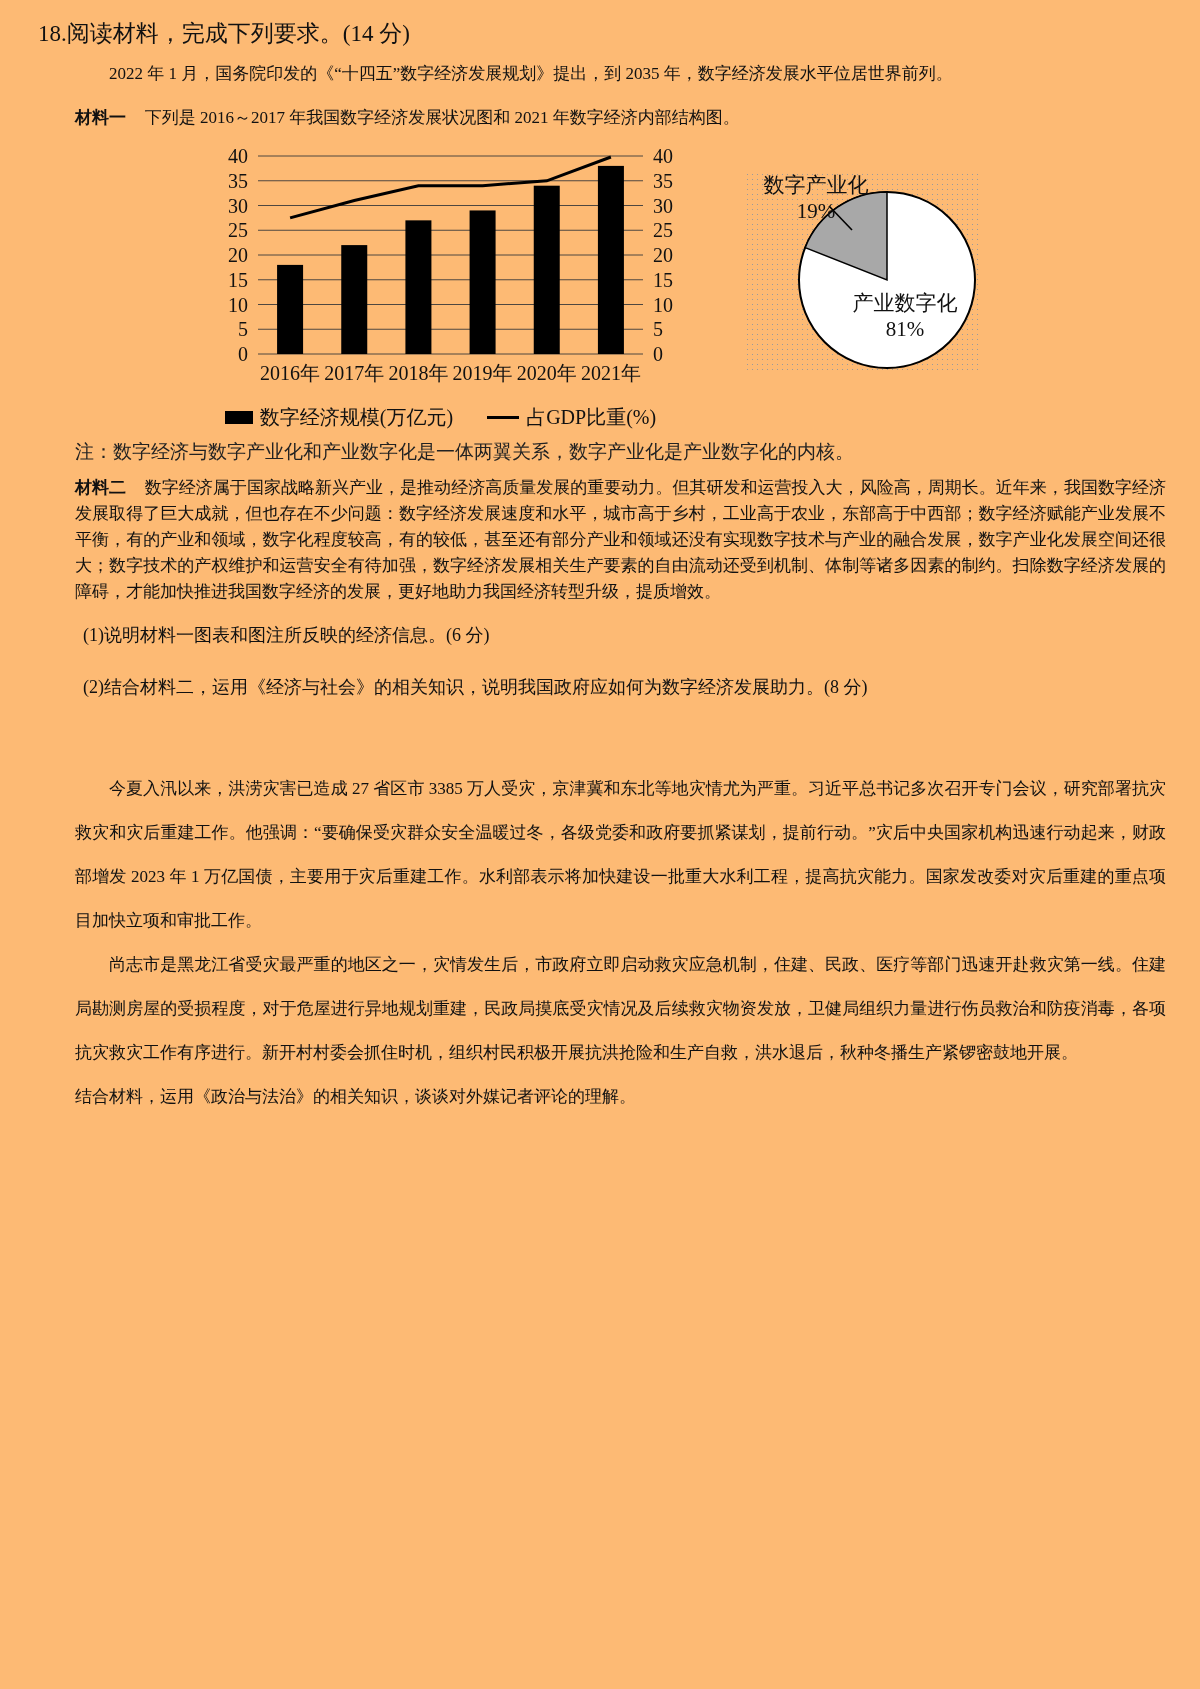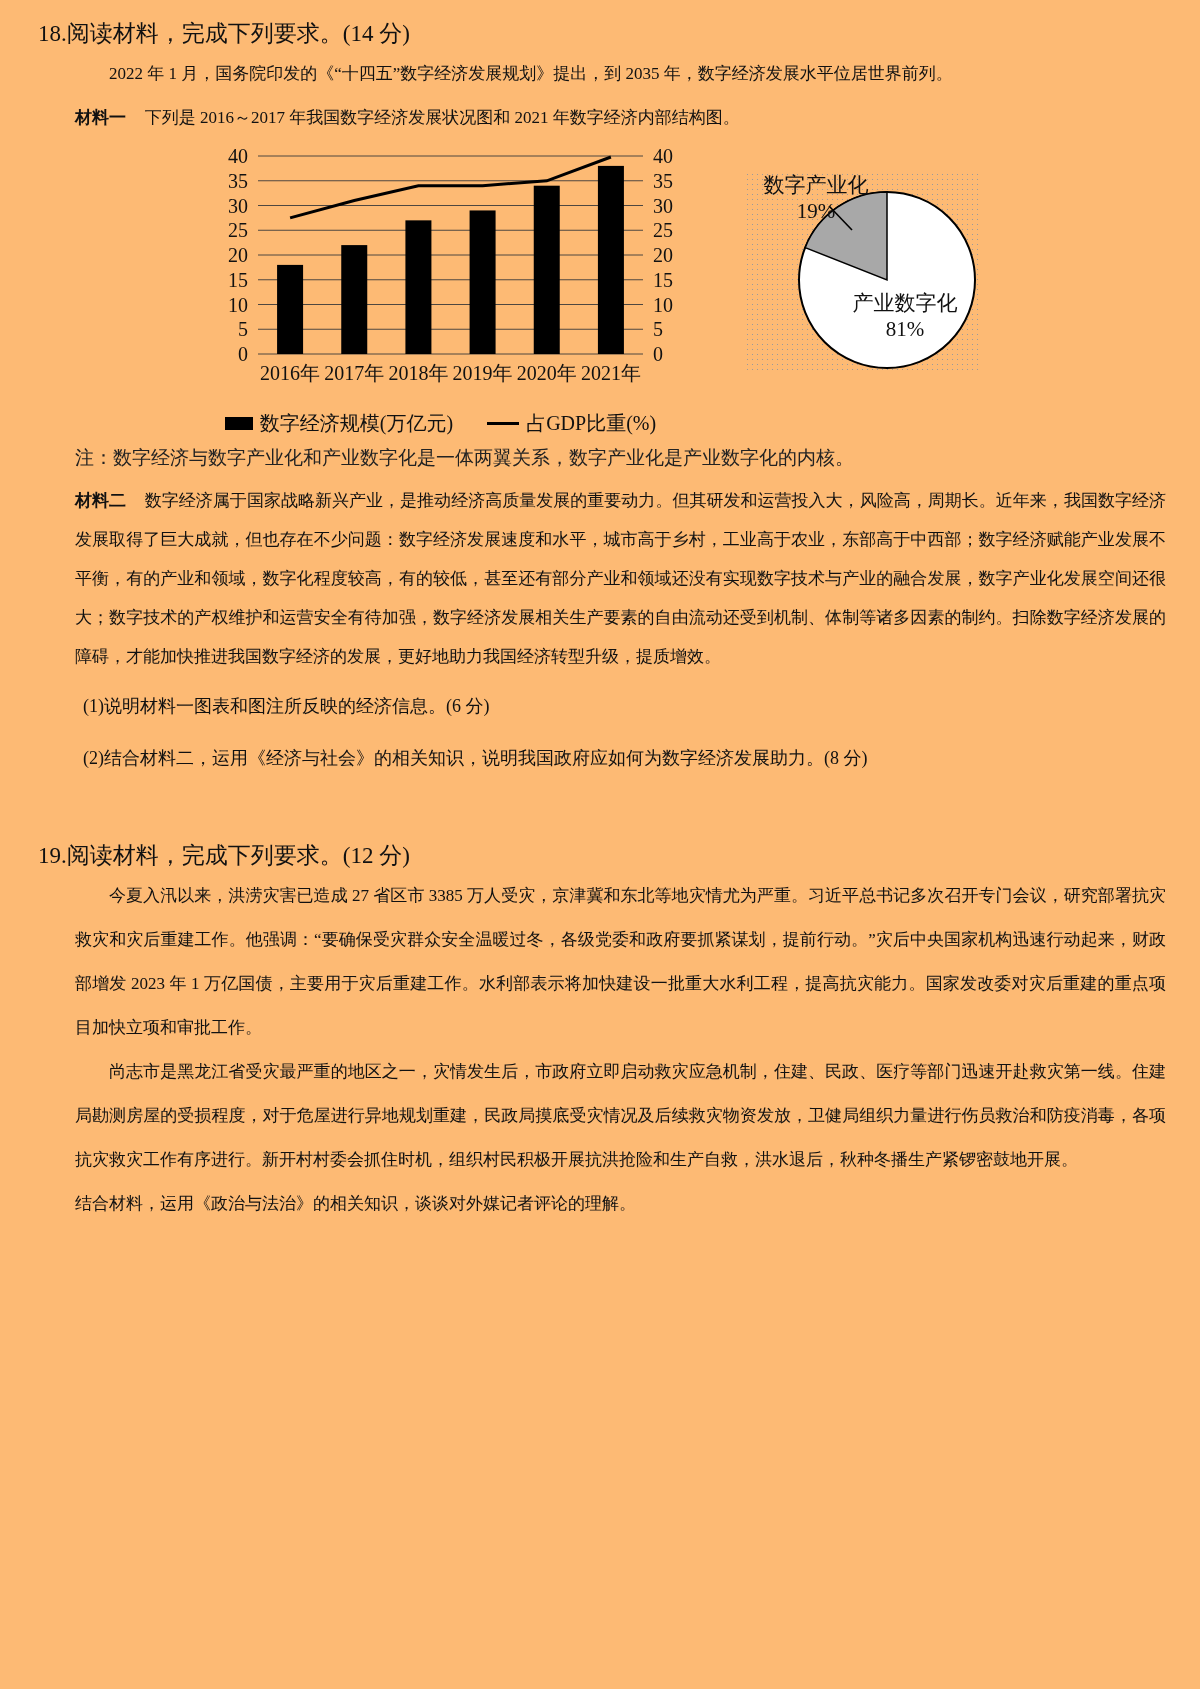--- a/index.html
+++ b/index.html
@@ -15,29 +15,29 @@
     overflow:hidden;
   }
   .q-header{font-size:23px;line-height:36px;}
   .q-body{margin-left:37px;}
   .para{
     font-size:17px;line-height:44px;
     text-align:justify;text-justify:inter-ideograph;
     margin:0;
   }
   .indent{text-indent:2em;}
-  .m2{line-height:39px;}
+  .m2{line-height:26px;}
   .mat-label{font-weight:bold;font-family:"Liberation Sans","DejaVu Sans",sans-serif;}
   .mat-gap{display:inline-block;width:1.1em;}
   .subq{font-size:18px;line-height:44px;margin:8px;}
   .note{font-size:19px;line-height:26px;margin:8px 0 10px 0;color:#222;}
   .charts{display:flex;align-items:flex-start;margin:8px 0 0 150px;}
   .barchart-wrap{width:505px;}
   .barchart-wrap svg text{font-family:"Liberation Serif","DejaVu Serif",serif;fill:#111;}
-  .legend{display:flex;justify-content:center;gap:34px;font-size:20px;margin-top:18px;align-items:center;}
+  .legend{display:flex;justify-content:center;gap:34px;font-size:20px;margin-top:12px;align-items:center;}
   .legend-item{display:flex;align-items:center;gap:7px;}
   .sw-bar{width:28px;height:13px;background:#000;display:inline-block;}
   .sw-line{width:32px;height:3px;background:#000;display:inline-block;}
   .pie-box{
     position:relative;width:235px;height:200px;margin:24px 0 0 52px;
     background-image:radial-gradient(#9a9a9a 0.9px,rgba(0,0,0,0) 1px);
     background-size:5px 5px;
   }
   .pie-box svg{position:absolute;left:0;top:0;}
   .pie-label{position:absolute;text-align:center;font-size:21px;line-height:26px;}
@@ -139,21 +139,20 @@
       <p class="note">注：数字经济与数字产业化和产业数字化是一体两翼关系，数字产业化是产业数字化的内核。</p>
       <p class="para m2"><span class="mat-label">材料二</span><span class="mat-gap"></span><span>数字经济属于国家战略新兴产业，是推动经济高质量发展的重要动力。但其研发和运营投入大，风险高，周期长。近年来，我国数字经济发展取得了巨大成就，但也存在不少问题：数字经济发展速度和水平，城市高于乡村，工业高于农业，东部高于中西部；数字经济赋能产业发展不平衡，有的产业和领域，数字化程度较高，有的较低，甚至还有部分产业和领域还没有实现数字技术与产业的融合发展，数字产业化发展空间还很大；数字技术的产权维护和运营安全有待加强，数字经济发展相关生产要素的自由流动还受到机制、体制等诸多因素的制约。扫除数字经济发展的障碍，才能加快推进我国数字经济的发展，更好地助力我国经济转型升级，提质增效。</span></p>
       <p class="subq">(1)说明材料一图表和图注所反映的经济信息。(6 分)</p>
       <p class="subq">(2)结合材料二，运用《经济与社会》的相关知识，说明我国政府应如何为数字经济发展助力。(8 分)</p>
     </div>
   </div>
 
   <div class="gap-q19"></div>
 
   <div>
-    <div class="q-header">19.阅读材料，完成下列要求。(12 分)</div>
     <div class="q-body">
       <p class="para indent">今夏入汛以来，洪涝灾害已造成 27 省区市 3385 万人受灾，京津冀和东北等地灾情尤为严重。习近平总书记多次召开专门会议，研究部署抗灾救灾和灾后重建工作。他强调：“要确保受灾群众安全温暖过冬，各级党委和政府要抓紧谋划，提前行动。”灾后中央国家机构迅速行动起来，财政部增发 2023 年 1 万亿国债，主要用于灾后重建工作。水利部表示将加快建设一批重大水利工程，提高抗灾能力。国家发改委对灾后重建的重点项目加快立项和审批工作。</p>
       <p class="para indent">尚志市是黑龙江省受灾最严重的地区之一，灾情发生后，市政府立即启动救灾应急机制，住建、民政、医疗等部门迅速开赴救灾第一线。住建局勘测房屋的受损程度，对于危屋进行异地规划重建，民政局摸底受灾情况及后续救灾物资发放，卫健局组织力量进行伤员救治和防疫消毒，各项抗灾救灾工作有序进行。新开村村委会抓住时机，组织村民积极开展抗洪抢险和生产自救，洪水退后，秋种冬播生产紧锣密鼓地开展。</p>
       <p class="para">结合材料，运用《政治与法治》的相关知识，谈谈对外媒记者评论的理解。</p>
     </div>
   </div>
 
 </div>
 
 </body></html>

